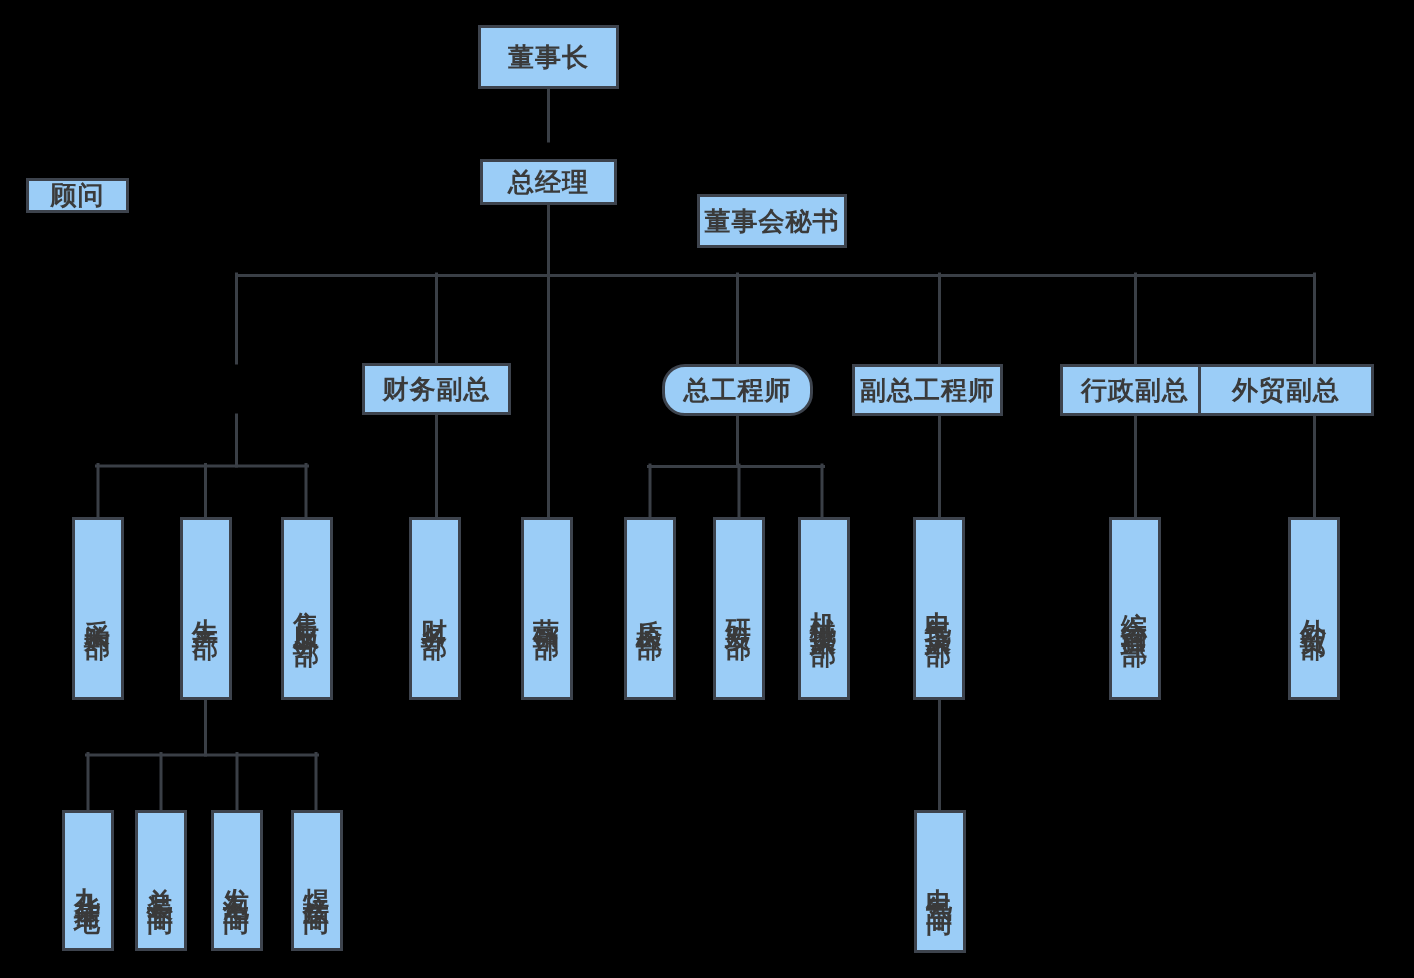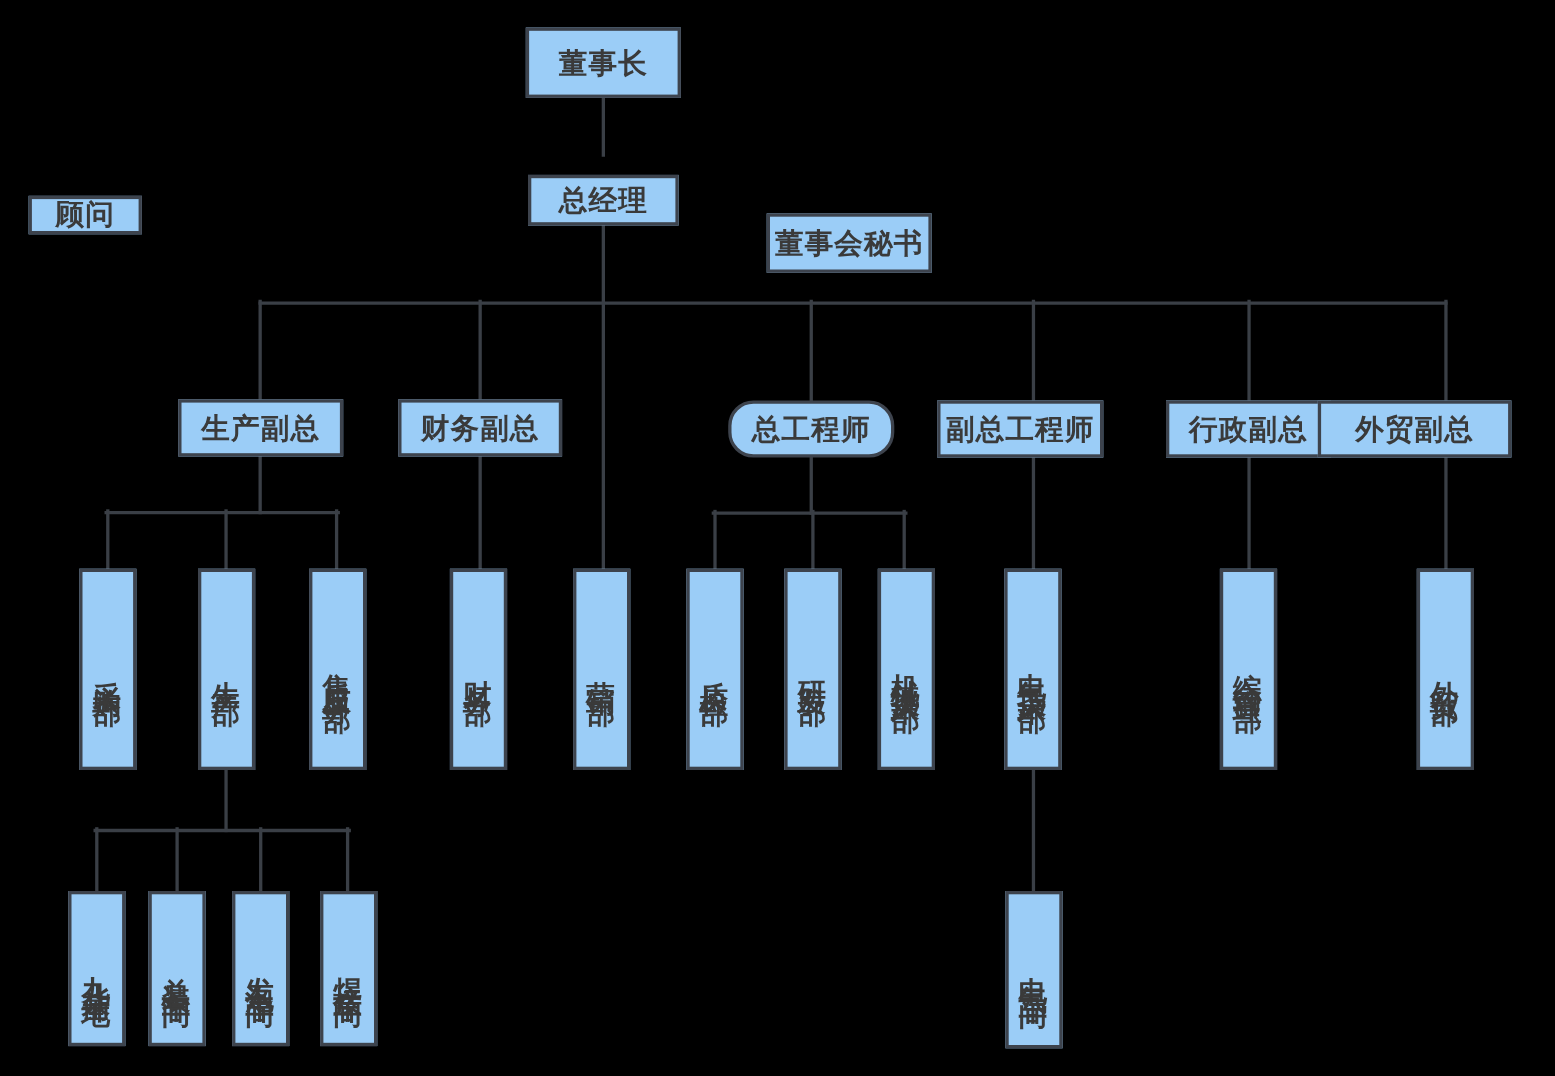--- a/index.html
+++ b/index.html
@@ -93,21 +93,20 @@
     <line x1="316" y1="753.5" x2="316" y2="810"></line>
 
     <line x1="939.5" y1="700" x2="939.5" y2="810"></line>
   </svg>
 
   <div class="node" style="left:478px; top:25px;  width:141px; height:64px;">董事长</div>
   <div class="node" style="left:480px; top:159px; width:137px; height:46px;">总经理</div>
   <div class="node" style="left:26px;  top:178px; width:103px; height:35px;">顾问</div>
   <div class="node" style="left:672px; top:194px; width:150px; height:54px;margin-left:25px;">董事会秘书</div>
 
-  <div class="node" style="left:162px;  top:363px; width:150px; height:52px;">生产副总</div>
   <div class="node" style="left:362px;  top:363px; width:149px; height:52px;">财务副总</div>
   <div class="node" style="left:662px;  top:364px; width:151px; height:52px;border-radius:23px;">总工程师</div>
   <div class="node" style="left:852px;  top:364px; width:151px; height:52px;">副总工程师</div>
   <div class="node" style="left:1060px; top:364px; width:150px; height:52px;">行政副总</div>
   <div class="node" style="left:1198px; top:364px; width:176px; height:52px;">外贸副总</div>
 
   <div class="node v" style="left:72px;   top:517px; width:52px; height:183px;">采购部</div>
   <div class="node v" style="left:180px;  top:517px; width:52px; height:183px;">生产部</div>
   <div class="node v" style="left:281px;  top:517px; width:52px; height:183px;">售后服务部</div>
   <div class="node v" style="left:409px;  top:517px; width:52px; height:183px;">财务部</div>

